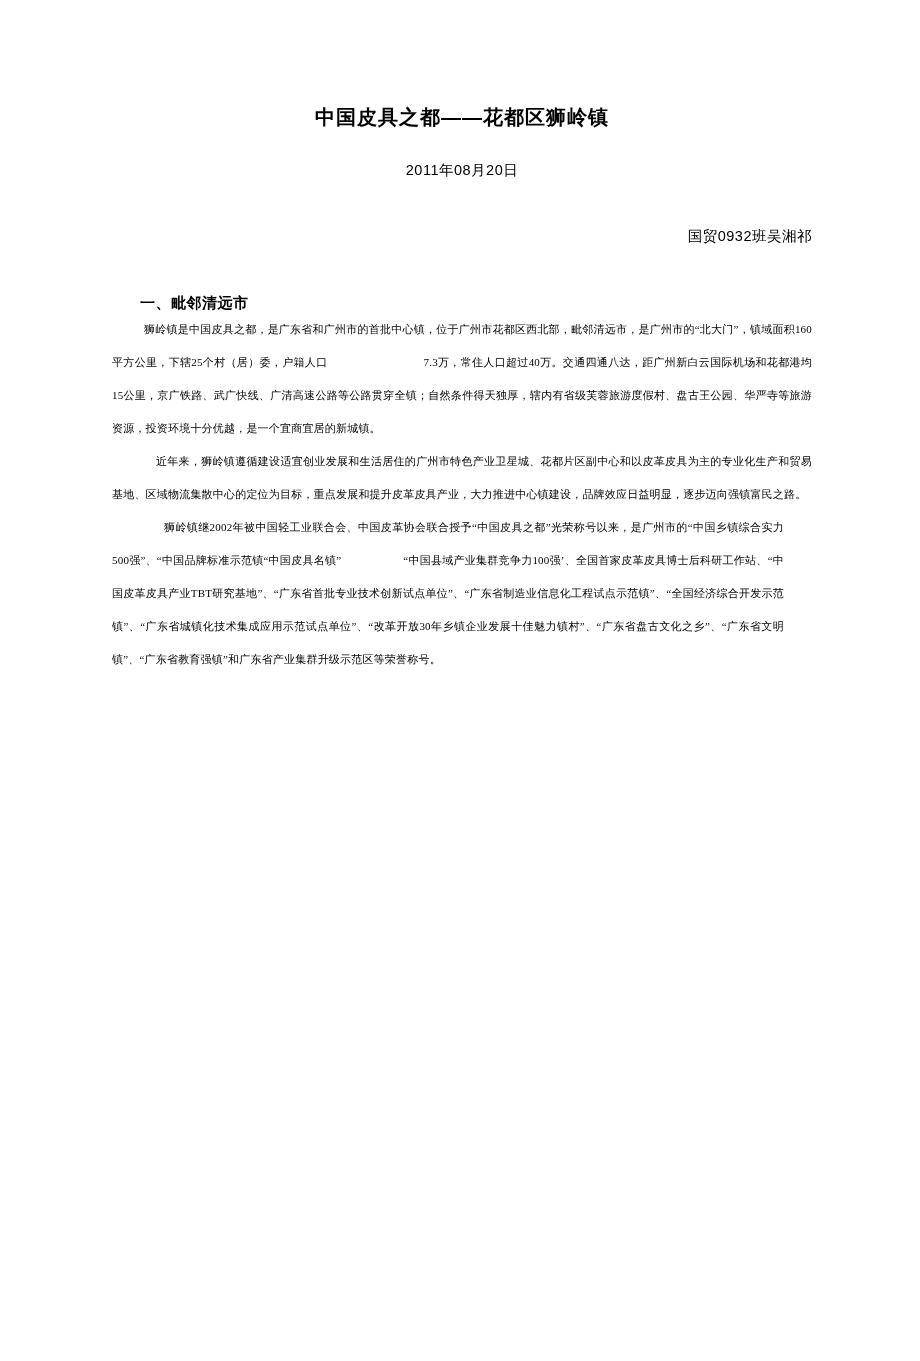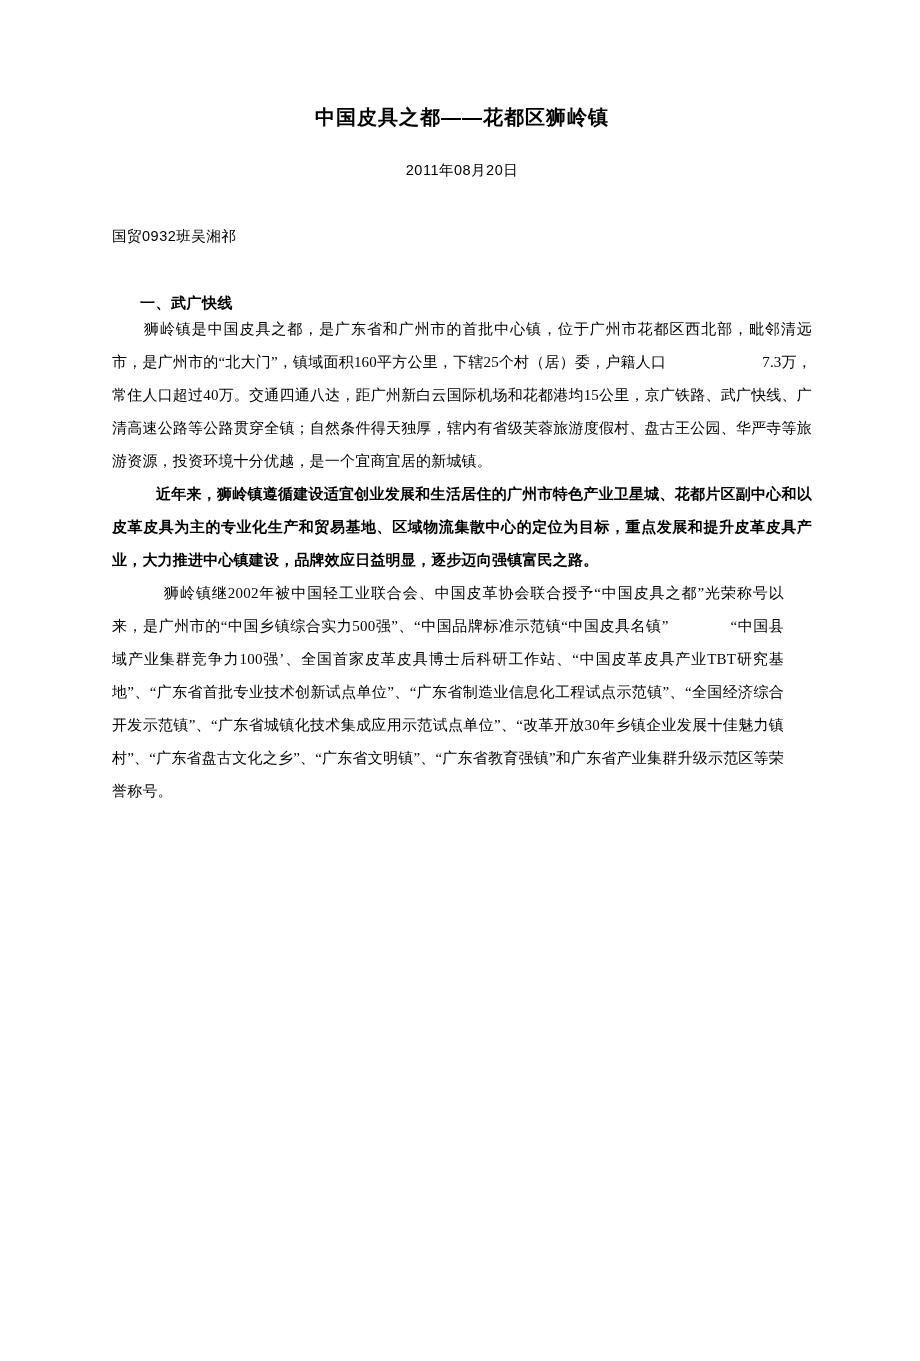--- a/index.html
+++ b/index.html
@@ -44,45 +44,45 @@
     font-family: "Liberation Sans", "DejaVu Sans", sans-serif;
     font-size: 14.5px;
     text-align: center;
     margin-top: 30px;
     letter-spacing: 0.5px;
   }
 
   .doc-author {
     font-family: "Liberation Sans", "DejaVu Sans", sans-serif;
     font-size: 14.5px;
-    text-align: left;
+    text-align: right;
     margin-top: 47px;
     letter-spacing: 0.5px;
   }
 
   .section-heading {
     font-family: "Liberation Sans", "DejaVu Sans", sans-serif;
     font-size: 15px;
     font-weight: bold;
     margin-top: 48px;
     margin-left: 28px;
     letter-spacing: 0.5px;
   }
 
   p.para {
-    font-size: 15px;
+    font-size: 11px;
     line-height: 33px;
     margin: 0;
     text-align: justify;
     text-justify: inter-ideograph;
     letter-spacing: 0.2px;
   }
 
   .p1 { margin-top: 26px; text-indent: 32px; }
-  .p2 { margin-top: 26px; text-indent: 44px; font-weight: bold; }
+  .p2 { margin-top: 26px; text-indent: 44px; }
   .p3 {
     margin-top: 28px;
     margin-left: 14px;
     width: 672px;
     text-indent: 52px;
     line-height: 35px;
   }
 
   .gap-wide { display: inline-block; width: 96px; }
   .gap-mid  { display: inline-block; width: 62px; }
@@ -92,21 +92,21 @@
 
 <div class="page">
   <div class="content">
 
     <h1 class="doc-title">中国皮具之都——花都区狮岭镇</h1>
 
     <div class="doc-date">2011年08月20日</div>
 
     <div class="doc-author">国贸0932班吴湘祁</div>
 
-    <div class="section-heading">一、武广快线</div>
+    <div class="section-heading">一、毗邻清远市</div>
 
     <p class="para p1"><span>狮岭镇是中国皮具之都，是广东省和广州市的首批中心镇，位于广州市花都区西北部，毗邻清远市，是广州市的“北大门”，镇域面积160平方公里，下辖25个村（居）委，户籍人口</span><span class="gap-wide"></span><span>7.3万，常住人口超过40万。交通四通八达，距广州新白云国际机场和花都港均15公里，京广铁路、武广快线、广清高速公路等公路贯穿全镇；自然条件得天独厚，辖内有省级芙蓉旅游度假村、盘古王公园、华严寺等旅游资源，投资环境十分优越，是一个宜商宜居的新城镇。</span></p>
 
     <p class="para p2">近年来，狮岭镇遵循建设适宜创业发展和生活居住的广州市特色产业卫星城、花都片区副中心和以皮革皮具为主的专业化生产和贸易基地、区域物流集散中心的定位为目标，重点发展和提升皮革皮具产业，大力推进中心镇建设，品牌效应日益明显，逐步迈向强镇富民之路。</p>
 
     <p class="para p3"><span>狮岭镇继2002年被中国轻工业联合会、中国皮革协会联合授予“中国皮具之都”光荣称号以来，是广州市的“中国乡镇综合实力500强”、“中国品牌标准示范镇“中国皮具名镇”</span><span class="gap-mid"></span><span>“中国县域产业集群竞争力100强’、全国首家皮革皮具博士后科研工作站、“中国皮革皮具产业TBT研究基地”、“广东省首批专业技术创新试点单位”、“广东省制造业信息化工程试点示范镇”、“全国经济综合开发示范镇”、“广东省城镇化技术集成应用示范试点单位”、“改革开放30年乡镇企业发展十佳魅力镇村”、“广东省盘古文化之乡”、“广东省文明镇”、“广东省教育强镇”和广东省产业集群升级示范区等荣誉称号。</span></p>
 
   </div>
 </div>
 

